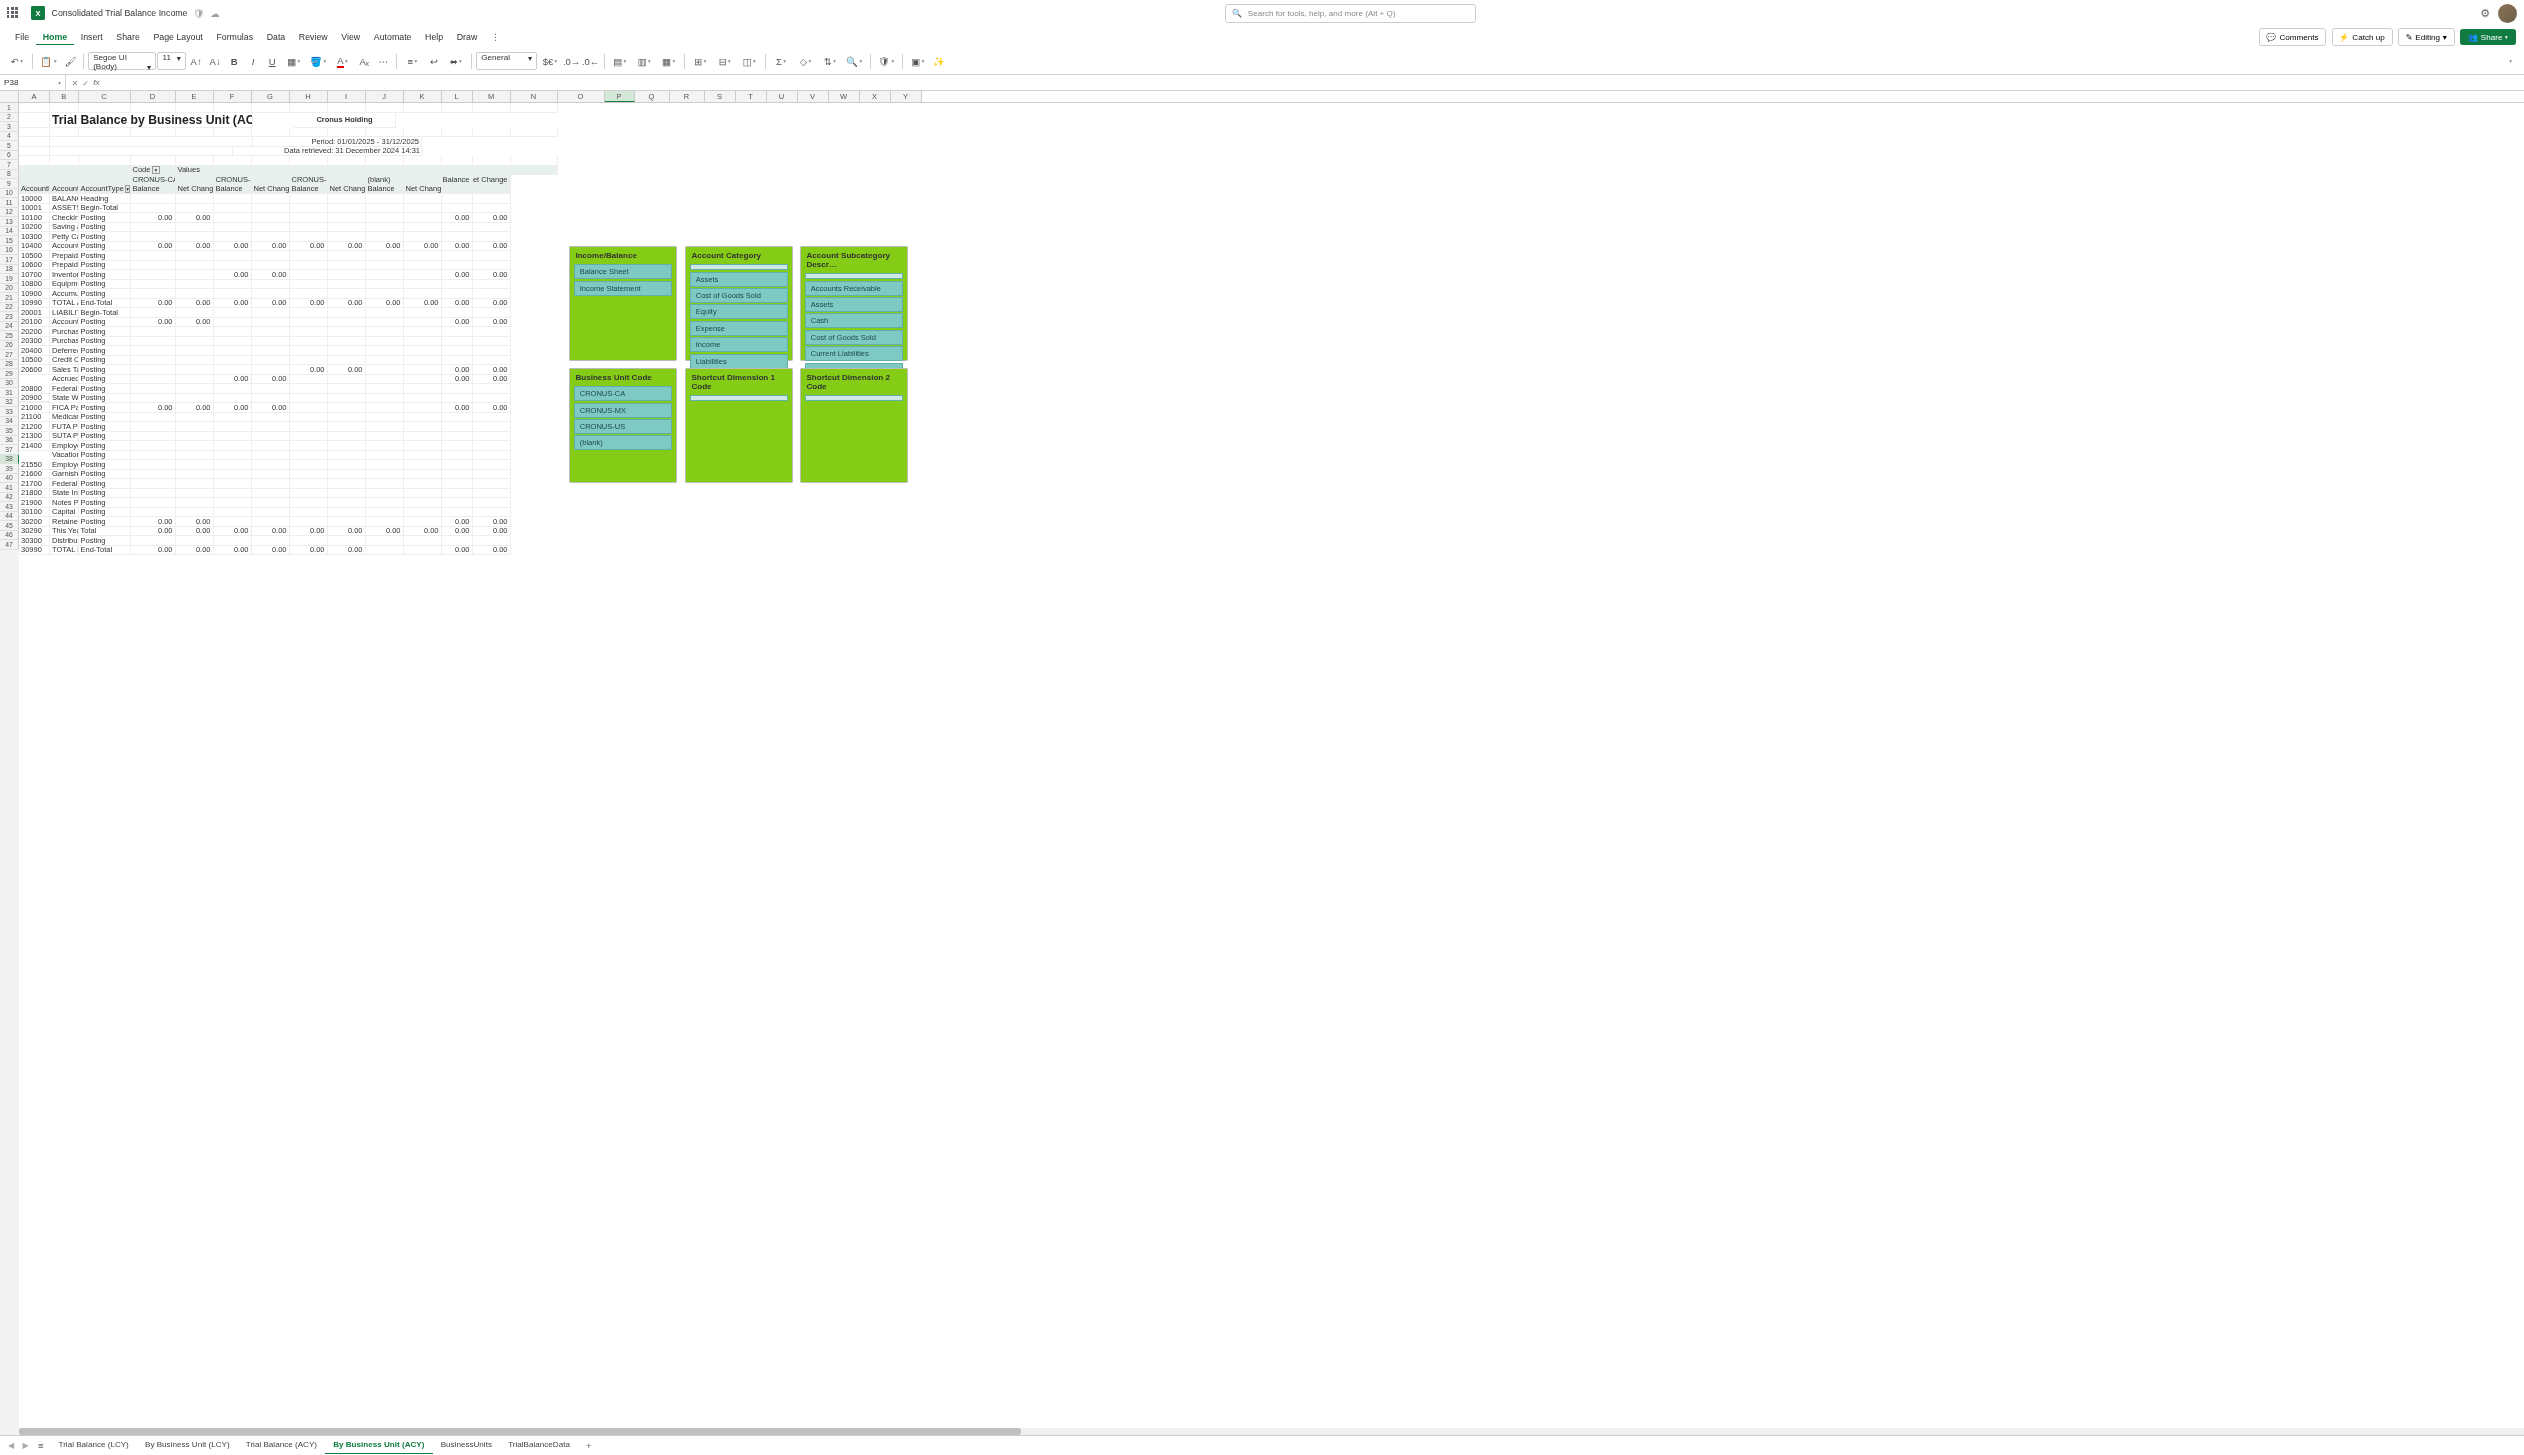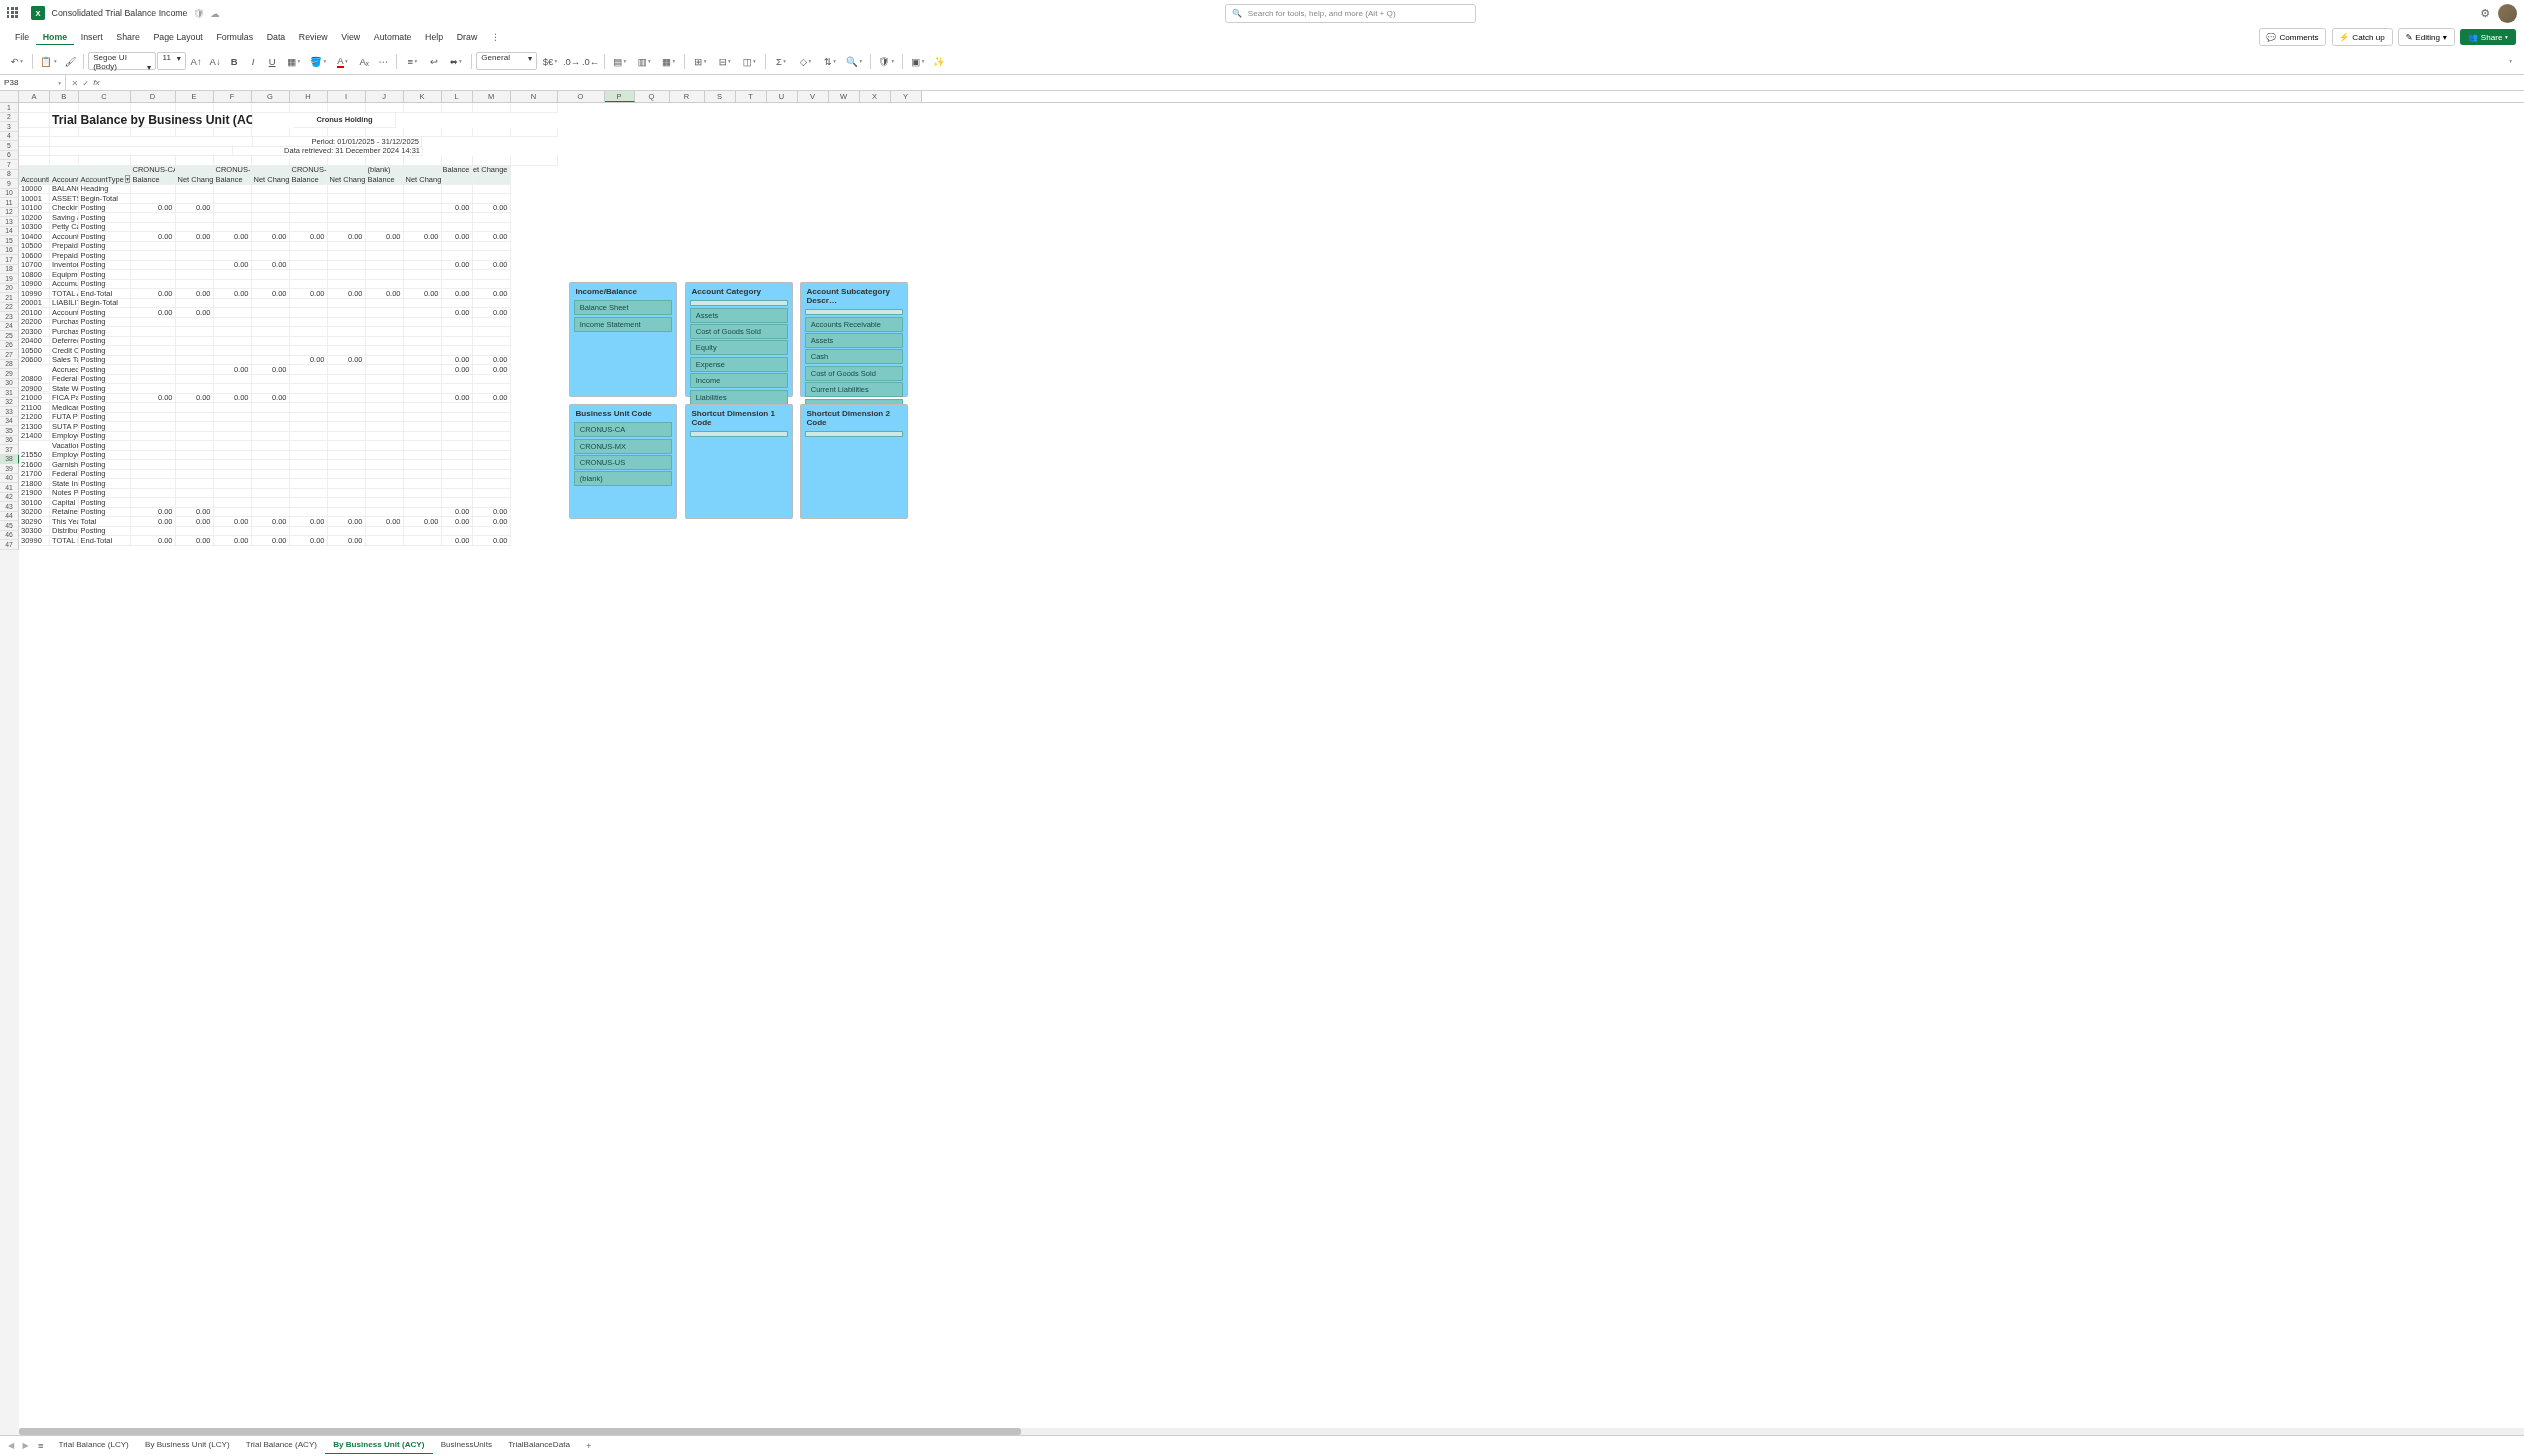--- a/index.html
+++ b/index.html
@@ -58,21 +58,21 @@
 .cell-row { display: flex; height: 9.5px; }
 .cell { border-right: 0.7px solid #eee; border-bottom: 0.7px solid #eee; font-size: 7.5px; padding: 0 2px; overflow: hidden; white-space: nowrap; display: flex; align-items: center; }
 .cell.right { justify-content: flex-end; }
 .cell.center { justify-content: center; }
 .cell.heading { font-size: 12.2px; font-weight: 600; color: #222; }
 .cell.bold { font-weight: 600; }
 .cell.hdr { background: #e8f0ed; }
 .filter-btn { width: 8.1px; height: 8.1px; border: 0.7px solid #999; font-size: 5.4px; display: inline-flex; align-items: center; justify-content: center; margin-left: 1.4px; }
 
 
-.slicer { position: absolute; background: #7dd3fc; border: 0.7px solid #bbb; border-radius: 1.4px; margin-top: 36px; }
+.slicer { position: absolute; background: #84cc16; border: 0.7px solid #bbb; border-radius: 1.4px; }
 .slicer-title { font-size: 8.1px; font-weight: 600; padding: 4.1px 5.4px 2.7px; color: #333; }
 .slicer-items { padding: 1.4px 4.1px 4.1px; display: flex; flex-direction: column; gap: 1.4px; }
 .slicer-item { background: #7fc9c4; color: #1a4a47; font-size: 7.5px; padding: 2px 4.7px; border: 0.7px solid #5fb0aa; border-radius: 0.7px; }
 .slicer-item.blank { background: #d0e8e5; }
 
 
 .sheet-tabs { position: absolute; bottom: 0; left: 0; right: 0; height: 20.3px; border-top: 0.7px solid #ccc; display: flex; align-items: center; padding: 0 5.4px; gap: 2.7px; background: #fff; }
 .nav-arrow { color: #aaa; font-size: 8.1px; padding: 0 2.7px; }
 .tab-menu { color: #666; padding: 0 4.1px; font-size: 9.5px; }
 .sheet-tab { padding: 4.1px 8.1px; font-size: 8.1px; color: #444; border-bottom: 1.4px solid transparent; }
@@ -366,20 +366,36 @@
           <div class="cell" style="width: 38px;"></div>
           <div class="cell" style="width: 38px;"></div>
           <div class="cell" style="width: 31px;"></div>
           <div class="cell" style="width: 38px;"></div>
           <div class="cell" style="width: 47px;"></div>
         </div>
         <div class="cell-row">
           <div class="cell hdr" style="width: 31px;"></div>
           <div class="cell hdr" style="width: 28.5px;"></div>
           <div class="cell hdr" style="width: 52px;"></div>
+          <div class="cell hdr" style="width: 45px;">Code<span class="filter-btn">▾</span></div>
+          <div class="cell hdr" style="width: 38px;">Values</div>
+          <div class="cell hdr" style="width: 38px;"></div>
+          <div class="cell hdr" style="width: 38px;"></div>
+          <div class="cell hdr" style="width: 38px;"></div>
+          <div class="cell hdr" style="width: 38px;"></div>
+          <div class="cell hdr" style="width: 38px;"></div>
+          <div class="cell hdr" style="width: 38px;"></div>
+          <div class="cell hdr" style="width: 31px;"></div>
+          <div class="cell hdr" style="width: 38px;"></div>
+          <div class="cell hdr" style="width: 47px;"></div>
+        </div>
+        <div class="cell-row">
+          <div class="cell hdr" style="width: 31px;"></div>
+          <div class="cell hdr" style="width: 28.5px;"></div>
+          <div class="cell hdr" style="width: 52px;"></div>
           <div class="cell hdr" style="width: 45px;">CRONUS-CA</div>
           <div class="cell hdr" style="width: 38px;"></div>
           <div class="cell hdr" style="width: 38px;">CRONUS-MX</div>
           <div class="cell hdr" style="width: 38px;"></div>
           <div class="cell hdr" style="width: 38px;">CRONUS-US</div>
           <div class="cell hdr" style="width: 38px;"></div>
           <div class="cell hdr" style="width: 38px;">(blank)</div>
           <div class="cell hdr" style="width: 38px;"></div>
           <div class="cell hdr right" style="width: 31px;">Total Balance</div>
           <div class="cell hdr right" style="width: 38px;">Total Net Change</div>

